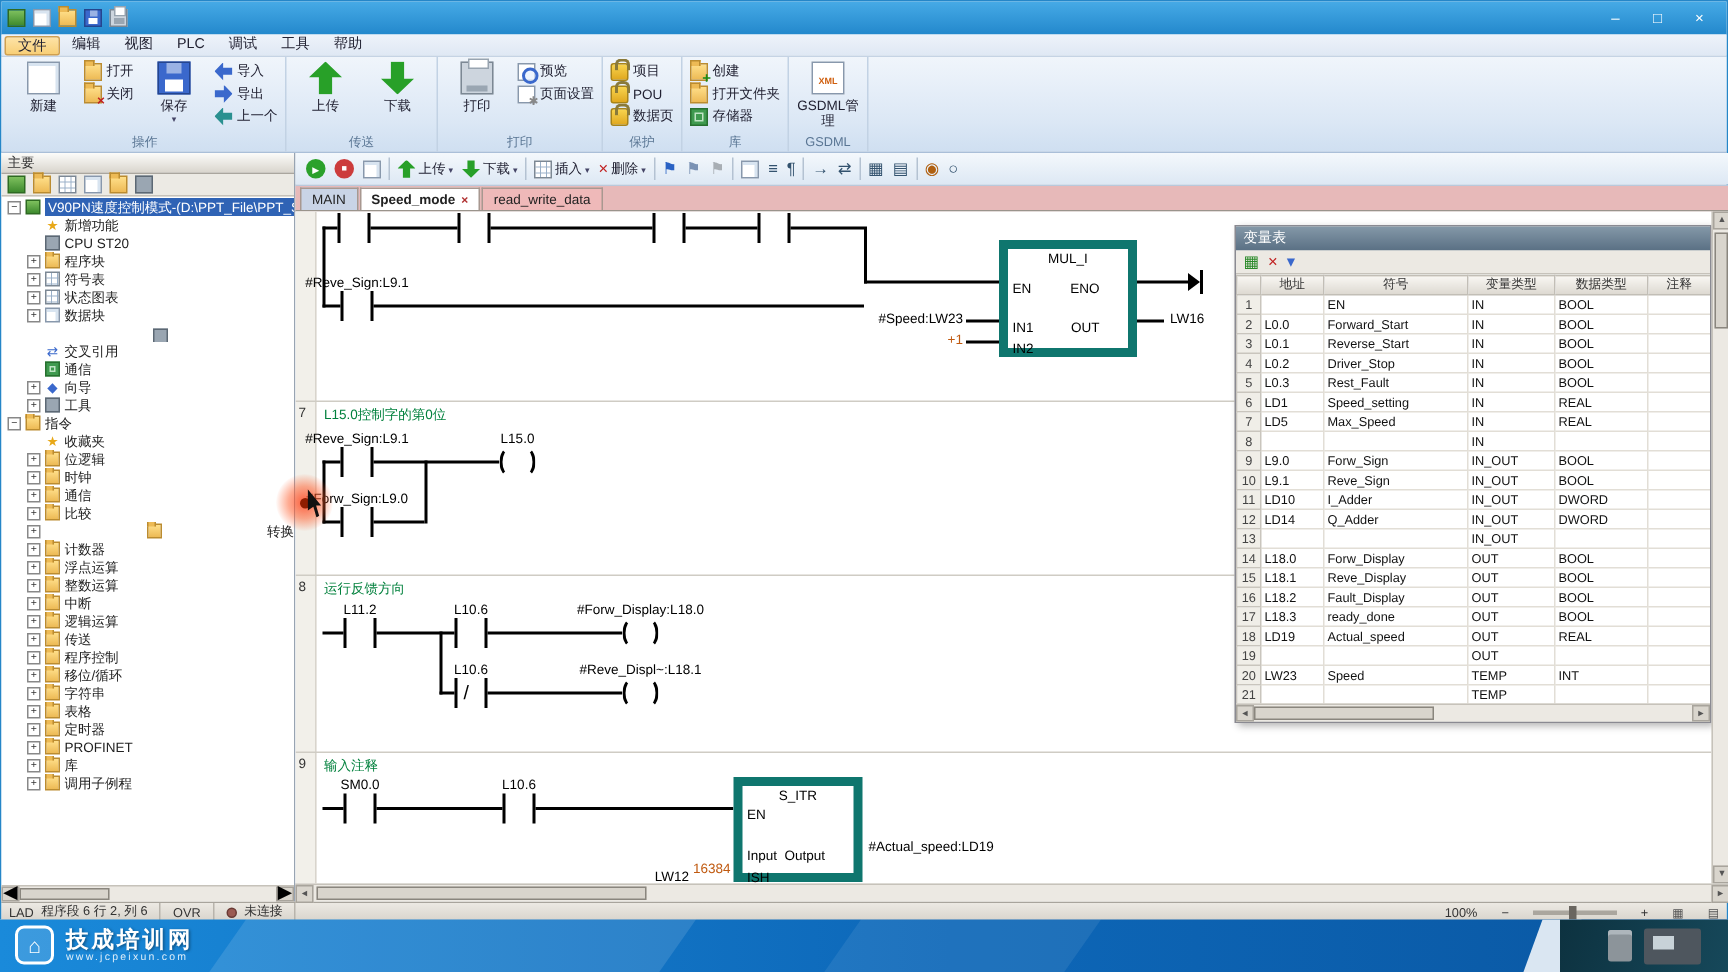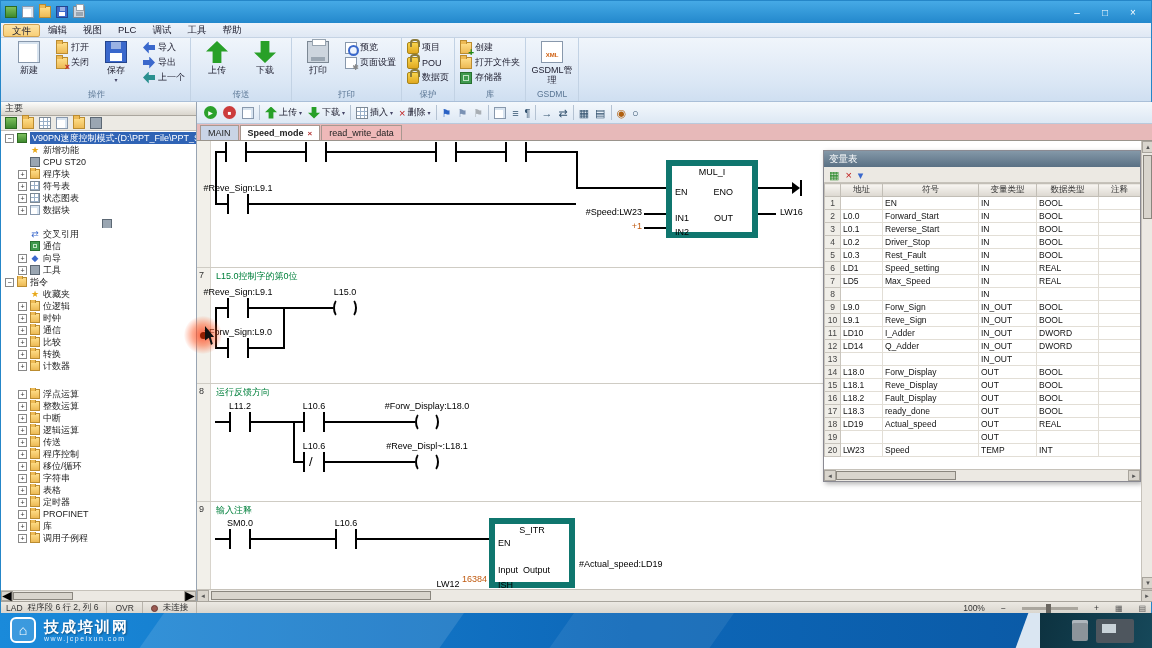--- a/index.html
+++ b/index.html
@@ -400,31 +400,31 @@
             <div class="trow" style="padding-left: 17px;">
               <span class="plusbox">+</span>
               <span class="tico i-folder"></span>
               <span class="tlabel">通信</span>
             </div>
             <div class="trow" style="padding-left: 17px;">
               <span class="plusbox">+</span>
               <span class="tico i-folder"></span>
               <span class="tlabel">比较</span>
             </div>
-            <div class="trow" style="padding-left: 17px;">
+            <div class="trow" style="padding-left: 17px; justify-content: space-between;">
               <span class="plusbox">+</span>
               <span class="tico i-folder"></span>
               <span class="tlabel">转换</span>
             </div>
             <div class="trow" style="padding-left: 17px;">
               <span class="plusbox">+</span>
               <span class="tico i-folder"></span>
               <span class="tlabel">计数器</span>
             </div>
-            <div class="trow" style="padding-left: 17px; margin-top: 16px;">
+            <div class="trow" style="padding-left: 17px;">
               <span class="plusbox">+</span>
               <span class="tico i-folder"></span>
               <span class="tlabel">浮点运算</span>
             </div>
             <div class="trow" style="padding-left: 17px;">
               <span class="plusbox">+</span>
               <span class="tico i-folder"></span>
               <span class="tlabel">整数运算</span>
             </div>
             <div class="trow" style="padding-left: 17px;">
@@ -884,20 +884,28 @@
                         <td>OUT</td>
                         <td></td>
                         <td></td>
                       </tr>
                       <tr>
                         <td class="num">20</td>
                         <td>LW23</td>
                         <td>Speed</td>
                         <td>TEMP</td>
                         <td>INT</td>
+                        <td></td>
+                      </tr>
+                      <tr>
+                        <td class="num">21</td>
+                        <td></td>
+                        <td></td>
+                        <td>TEMP</td>
+                        <td></td>
                         <td></td>
                       </tr>
                     </tbody>
                   </table>
               </div>
               <div class="vp-hscroll">
                 <span class="sarr" style="left:0;top:0;height:11px;">◄</span>
                 <span class="hthumb" style="left:12px;width:120px;height:9px;"></span>
                 <span class="sarr" style="right:0;left:auto;top:0;height:11px;">►</span>
               </div>

